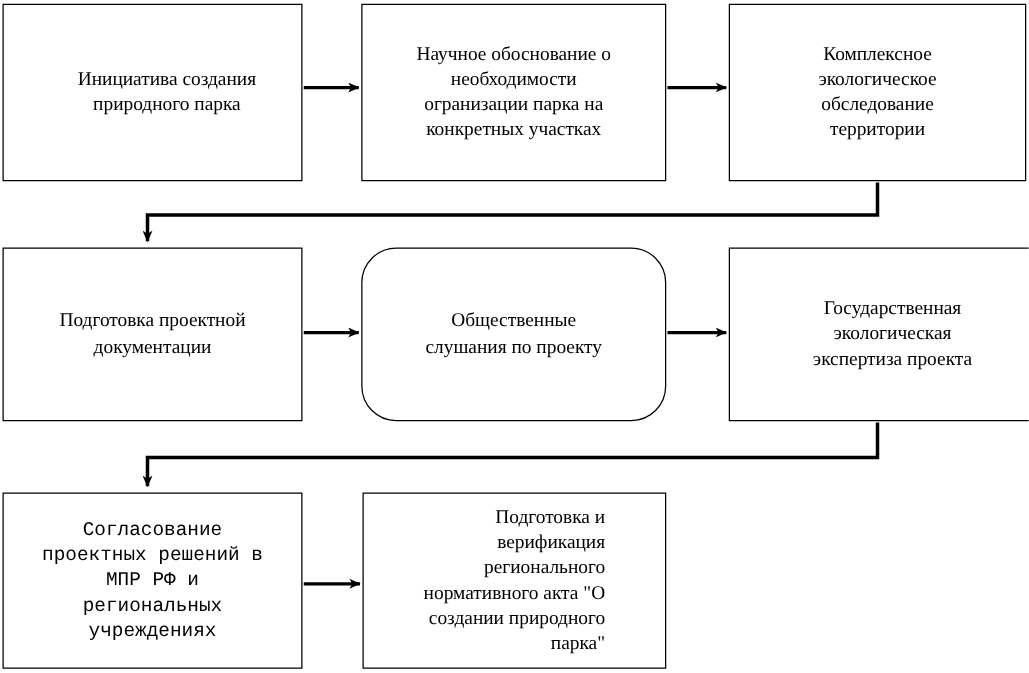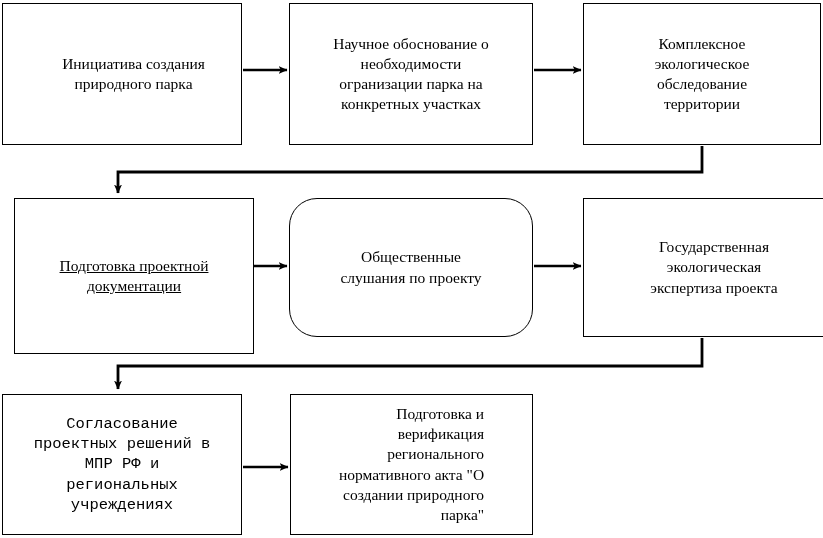--- a/index.html
+++ b/index.html
@@ -34,21 +34,21 @@
     font-size: 15.5px;
     line-height: 1.30;
     white-space: pre-line;
     color: #000000;
   }
   
   #node-1 { left: 2px;   top: 3px;   width: 240px; height: 142px; padding-left: 29px; }
   #node-2 { left: 289px; top: 3px;   width: 244px; height: 142px; }
   #node-3 { left: 583px; top: 3px;   width: 238px; height: 142px; }
   
-  #node-4 { left: 14px;   top: 198px; width: 240px; height: 156px; text-decoration: underline; }
+  #node-4 { left: 2px;   top: 198px; width: 240px; height: 139px; }
   #node-5 { left: 289px; top: 198px; width: 244px; height: 139px; border-radius: 28px; }
   #node-6 { left: 583px; top: 198px; width: 262px; height: 139px; }
   
   #node-7 { left: 2px;   top: 394px; width: 240px; height: 141px; font-family: Liberation Mono, monospace; }
   #node-8 { left: 290px; top: 394px; width: 243px; height: 141px; text-align: right; }
 
   .connector {
     position: absolute;
     left: 0;
     top: 0;

